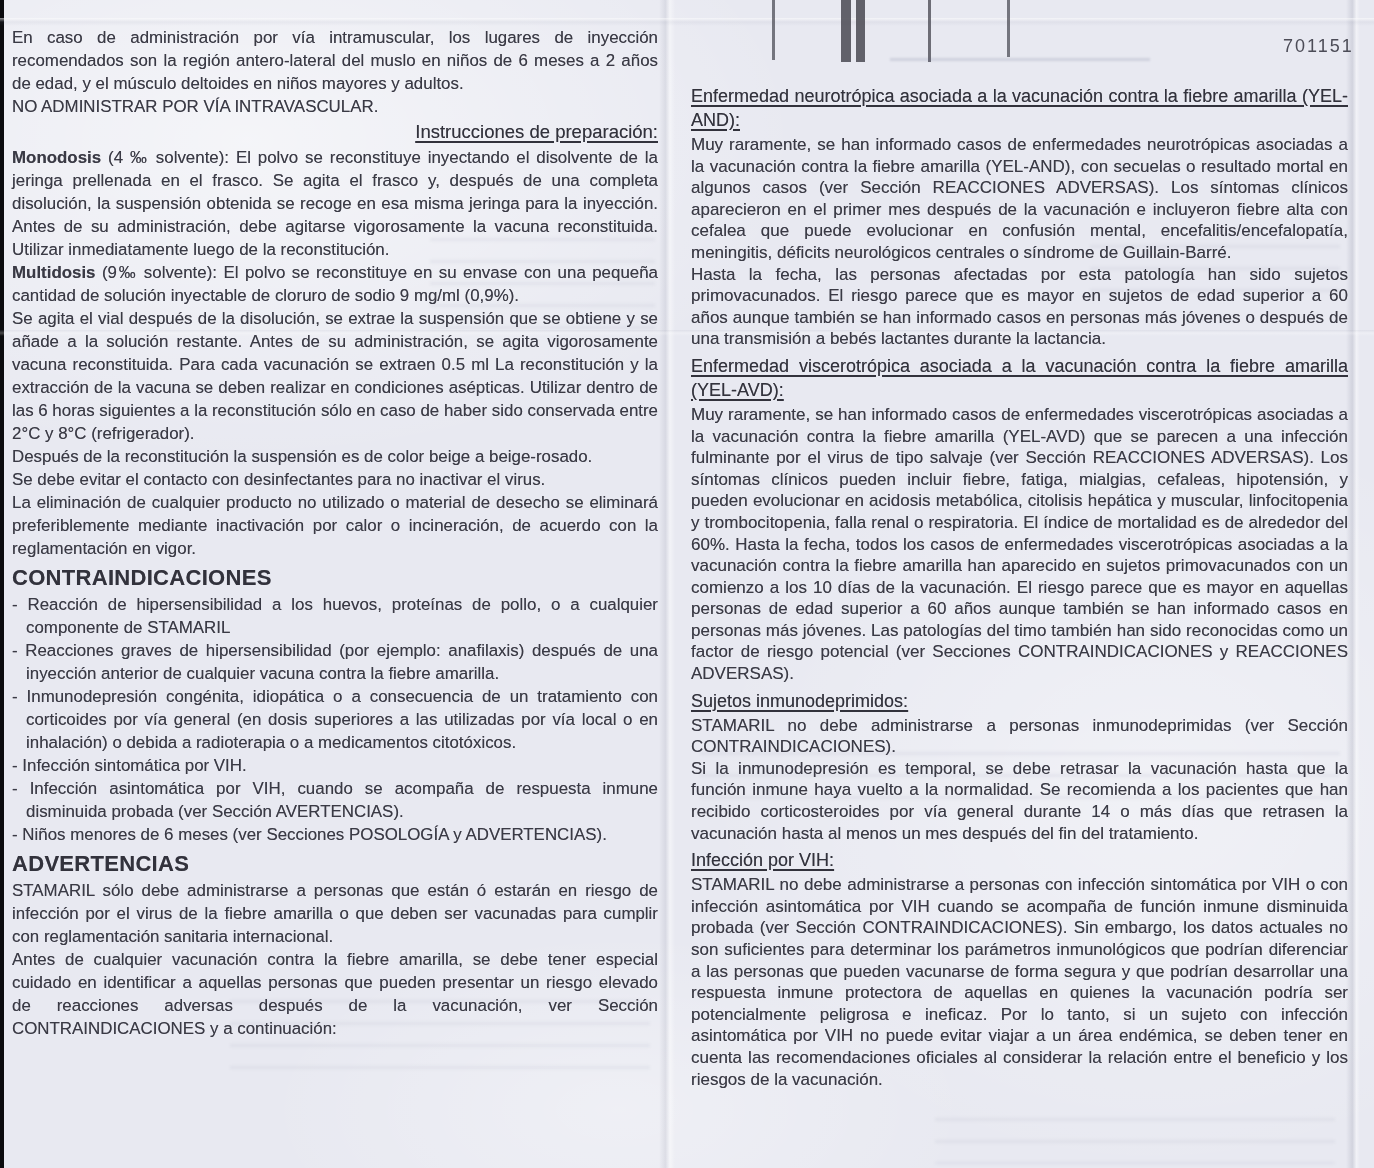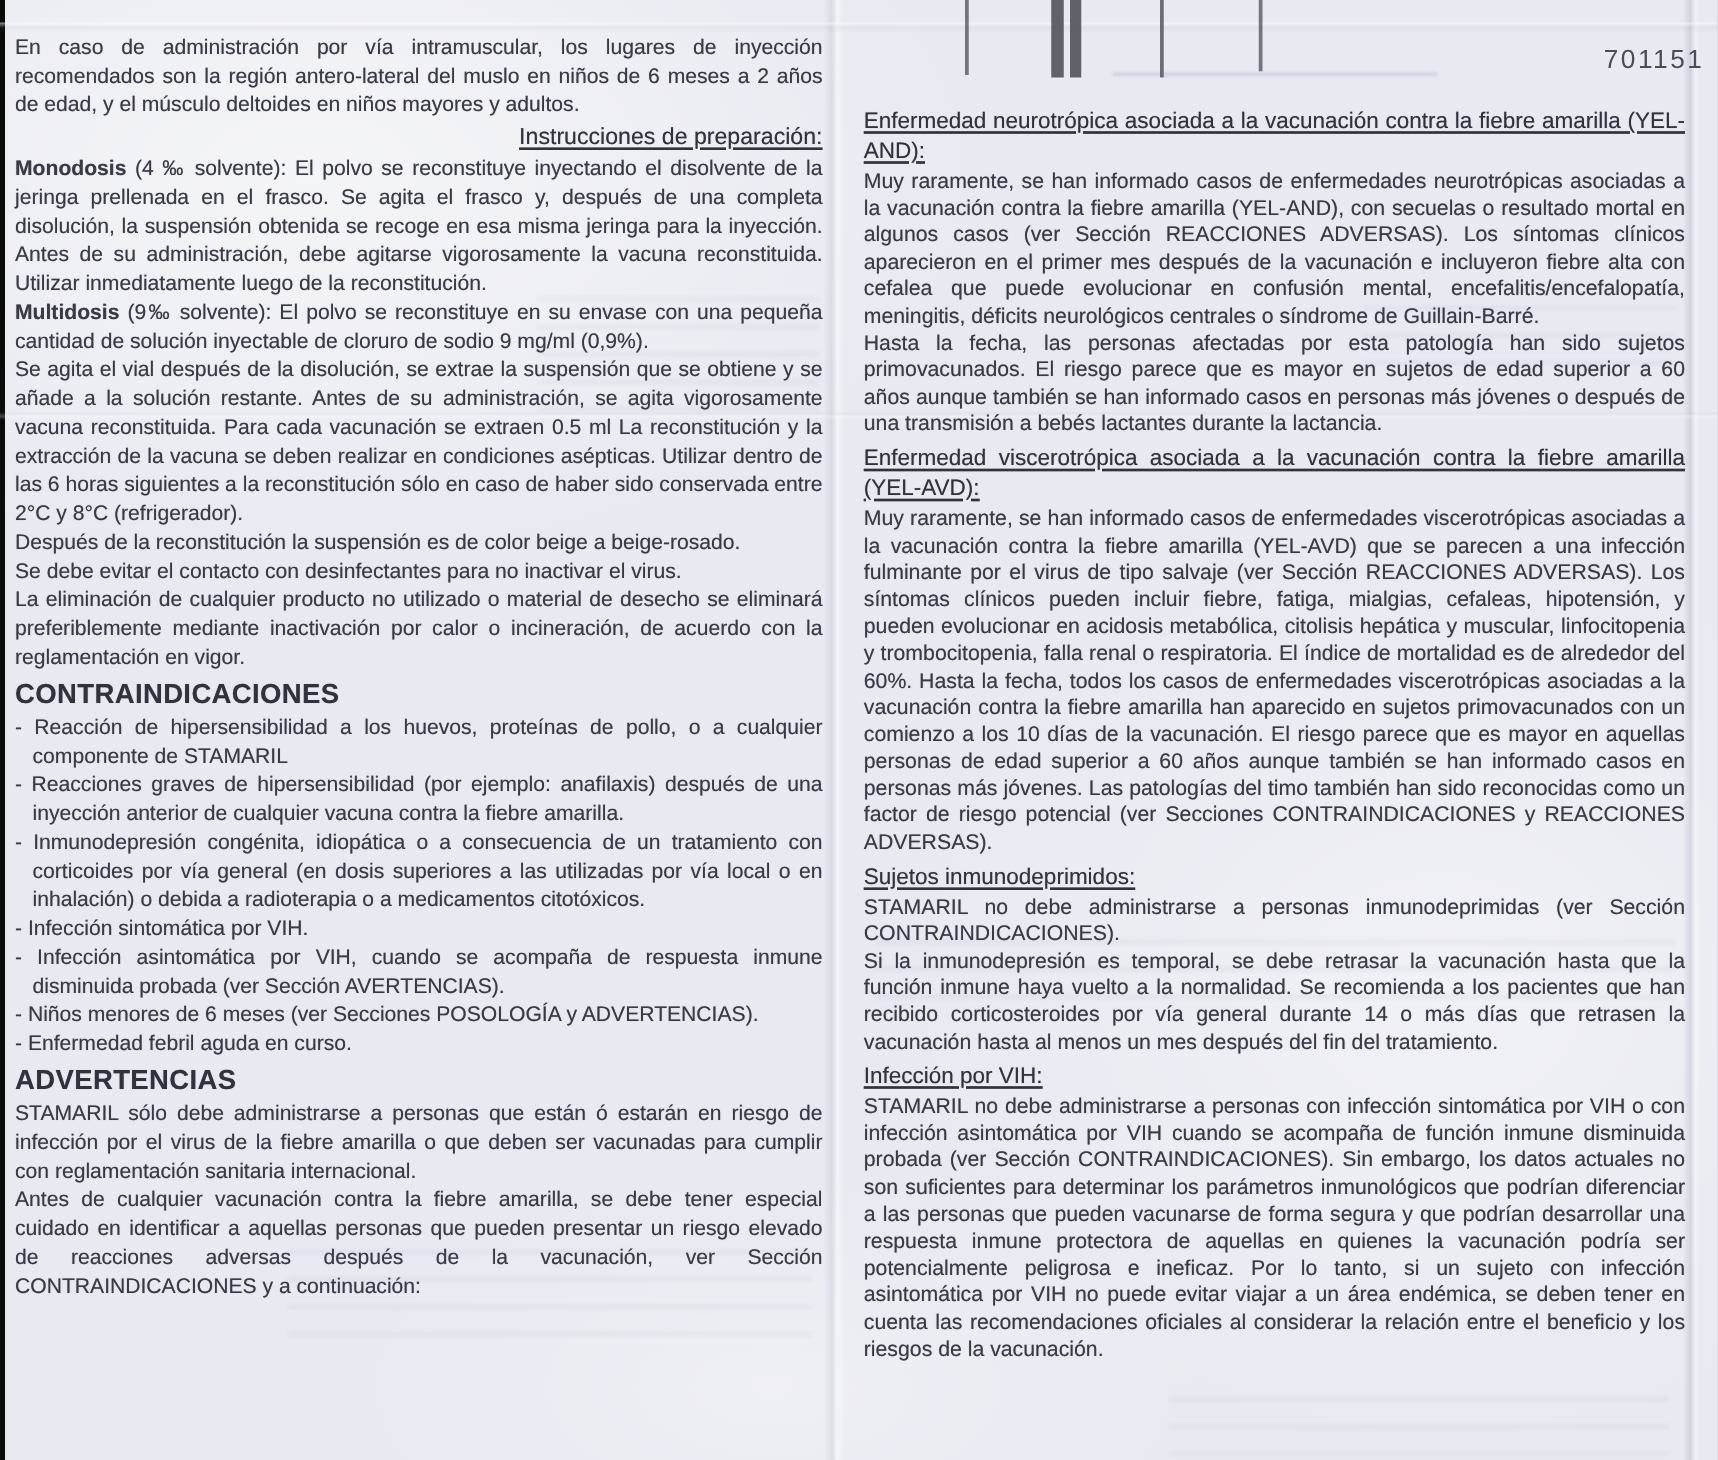--- a/index.html
+++ b/index.html
@@ -24,21 +24,21 @@
   .crease-top{top:18px;height:8px;background:linear-gradient(180deg,rgba(255,255,255,0.55),rgba(120,124,150,0.08),rgba(255,255,255,0));}
   .crease-mid{top:330px;height:6px;background:linear-gradient(180deg,rgba(90,94,120,0.07),rgba(255,255,255,0.25),rgba(255,255,255,0));}
   
   .rm{position:absolute;top:0;background:#4d4d57;}
   .rm1{left:772px;width:3px;height:60px;opacity:.75;}
   .rm2{left:841px;width:10px;height:62px;opacity:.88;}
   .rm3{left:856px;width:9px;height:62px;opacity:.88;}
   .rm4{left:928px;width:3px;height:62px;opacity:.80;}
   .rm5{left:1007px;width:3px;height:57px;opacity:.75;}
   
-  .page-code{position:absolute;left:1283px;top:36px;font-size:21px;letter-spacing:2px;color:#4c4c57;}
+  .page-code{position:absolute;left:1283px;top:36px;font-size:18px;letter-spacing:2px;color:#4c4c57;}
   
   .col{position:absolute;text-align:justify;text-justify:inter-word;hyphens:none;
        text-shadow:0 0 0.6px rgba(58,58,68,0.55);}
   .col-left{left:12px;top:26px;width:646px;font-size:16.9px;line-height:23px;}
   .col-right{left:691px;top:80px;width:657px;font-size:17px;line-height:21.6px;}
   p{margin:0;}
   .b{font-weight:bold;}
   .caps-line{text-align:left;}
   .head{font-size:22px;font-weight:bold;color:#32323c;letter-spacing:0.3px;line-height:26px;margin:5px 0 2px;text-align:left;}
   .subhead{font-weight:normal;color:#32323c;text-decoration:underline;text-underline-offset:3px;
@@ -72,40 +72,40 @@
   <div class="ghost" style="left:430px;top:238px;width:225px;height:100px;"></div>
   <div class="ghost" style="left:1090px;top:245px;width:250px;height:60px;"></div>
   <div class="ghost" style="left:700px;top:752px;width:640px;height:52px;"></div>
   <div class="ghost" style="left:935px;top:1118px;width:400px;height:46px;"></div>
   <div class="ghost" style="left:230px;top:1000px;width:420px;height:70px;"></div>
 
   <div class="page-code">701151</div>
 
   <div class="col col-left">
     <p class="body">En caso de administración por vía intramuscular, los lugares de inyección recomendados son la región antero-lateral del muslo en niños de 6 meses a 2 años de edad, y el músculo deltoides en niños mayores y adultos.</p>
+    <p class="caps-line">NO ADMINISTRAR POR VÍA INTRAVASCULAR.</p>
 
     <span class="subhead subhead-left">Instrucciones de preparación:</span>
 
     <p class="body"><span class="b">Monodosis</span><span> (4 ‰ solvente): El polvo se reconstituye inyectando el disolvente de la jeringa prellenada en el frasco. Se agita el frasco y, después de una completa disolución, la suspensión obtenida se recoge en esa misma jeringa para la inyección. Antes de su administración, debe agitarse vigorosamente la vacuna reconstituida. Utilizar inmediatamente luego de la reconstitución.</span></p>
 
     <p class="body"><span class="b">Multidosis</span><span> (9‰ solvente): El polvo se reconstituye en su envase con una pequeña cantidad de solución inyectable de cloruro de sodio 9 mg/ml (0,9%).</span></p>
 
     <p class="body">Se agita el vial después de la disolución, se extrae la suspensión que se obtiene y se añade a la solución restante.  Antes de su administración, se agita vigorosamente vacuna reconstituida. Para cada vacunación se extraen 0.5 ml  La reconstitución y la extracción de la vacuna se deben realizar en condiciones asépticas.  Utilizar dentro de las 6 horas siguientes a la reconstitución sólo en caso de haber sido conservada entre 2°C y 8°C (refrigerador).</p>
     <p class="body">Después de la reconstitución la suspensión es de color beige a beige-rosado.</p>
     <p class="body">Se debe evitar el contacto con desinfectantes para no inactivar el virus.</p>
     <p class="body">La eliminación de cualquier producto no utilizado o material de desecho se eliminará preferiblemente mediante inactivación por calor o incineración, de acuerdo con la reglamentación en vigor.</p>
 
     <p class="head">CONTRAINDICACIONES</p>
     <p class="li">- Reacción de hipersensibilidad a los huevos, proteínas de pollo, o a cualquier componente de STAMARIL</p>
     <p class="li">- Reacciones graves de hipersensibilidad (por ejemplo: anafilaxis) después de una inyección anterior de cualquier vacuna contra la fiebre amarilla.</p>
     <p class="li">- Inmunodepresión congénita, idiopática o a consecuencia de un tratamiento con corticoides por vía general (en dosis superiores a las utilizadas por vía local o en inhalación) o debida a radioterapia o a medicamentos citotóxicos.</p>
     <p class="li">- Infección sintomática por VIH.</p>
     <p class="li">- Infección asintomática por VIH, cuando se acompaña de respuesta inmune disminuida probada (ver Sección AVERTENCIAS).</p>
     <p class="li">- Niños menores de 6 meses (ver Secciones POSOLOGÍA y ADVERTENCIAS).</p>
-    <p class="li">- Enfermedad febril aguda en curso.</p>
 
     <p class="head">ADVERTENCIAS</p>
     <p class="body">STAMARIL sólo debe administrarse a personas que están ó estarán en riesgo de infección por el virus de la fiebre amarilla o que deben ser vacunadas para cumplir con reglamentación sanitaria internacional.</p>
     <p class="body">Antes de cualquier vacunación contra la fiebre amarilla, se debe tener especial cuidado en identificar a aquellas personas que pueden presentar un riesgo elevado de reacciones adversas después de la vacunación, ver Sección CONTRAINDICACIONES y a continuación:</p>
   </div>
 
   <div class="col col-right">
     <span class="subhead subhead-right">Enfermedad neurotrópica asociada a la vacunación contra la fiebre amarilla (YEL-AND):</span>
     <p class="body">Muy raramente, se han informado casos de enfermedades neurotrópicas asociadas a la vacunación contra la fiebre amarilla (YEL-AND), con secuelas o resultado mortal en algunos casos (ver Sección REACCIONES ADVERSAS). Los síntomas clínicos aparecieron en el primer mes después de la vacunación e incluyeron fiebre alta con cefalea que puede evolucionar en confusión mental, encefalitis/encefalopatía, meningitis, déficits neurológicos centrales o síndrome de Guillain-Barré.</p>
     <p class="body">Hasta la fecha, las personas afectadas por esta patología han sido sujetos primovacunados. El riesgo parece que es mayor en sujetos de edad superior a 60 años aunque también se han informado casos en personas más jóvenes o después de una transmisión a bebés lactantes durante la lactancia.</p>

